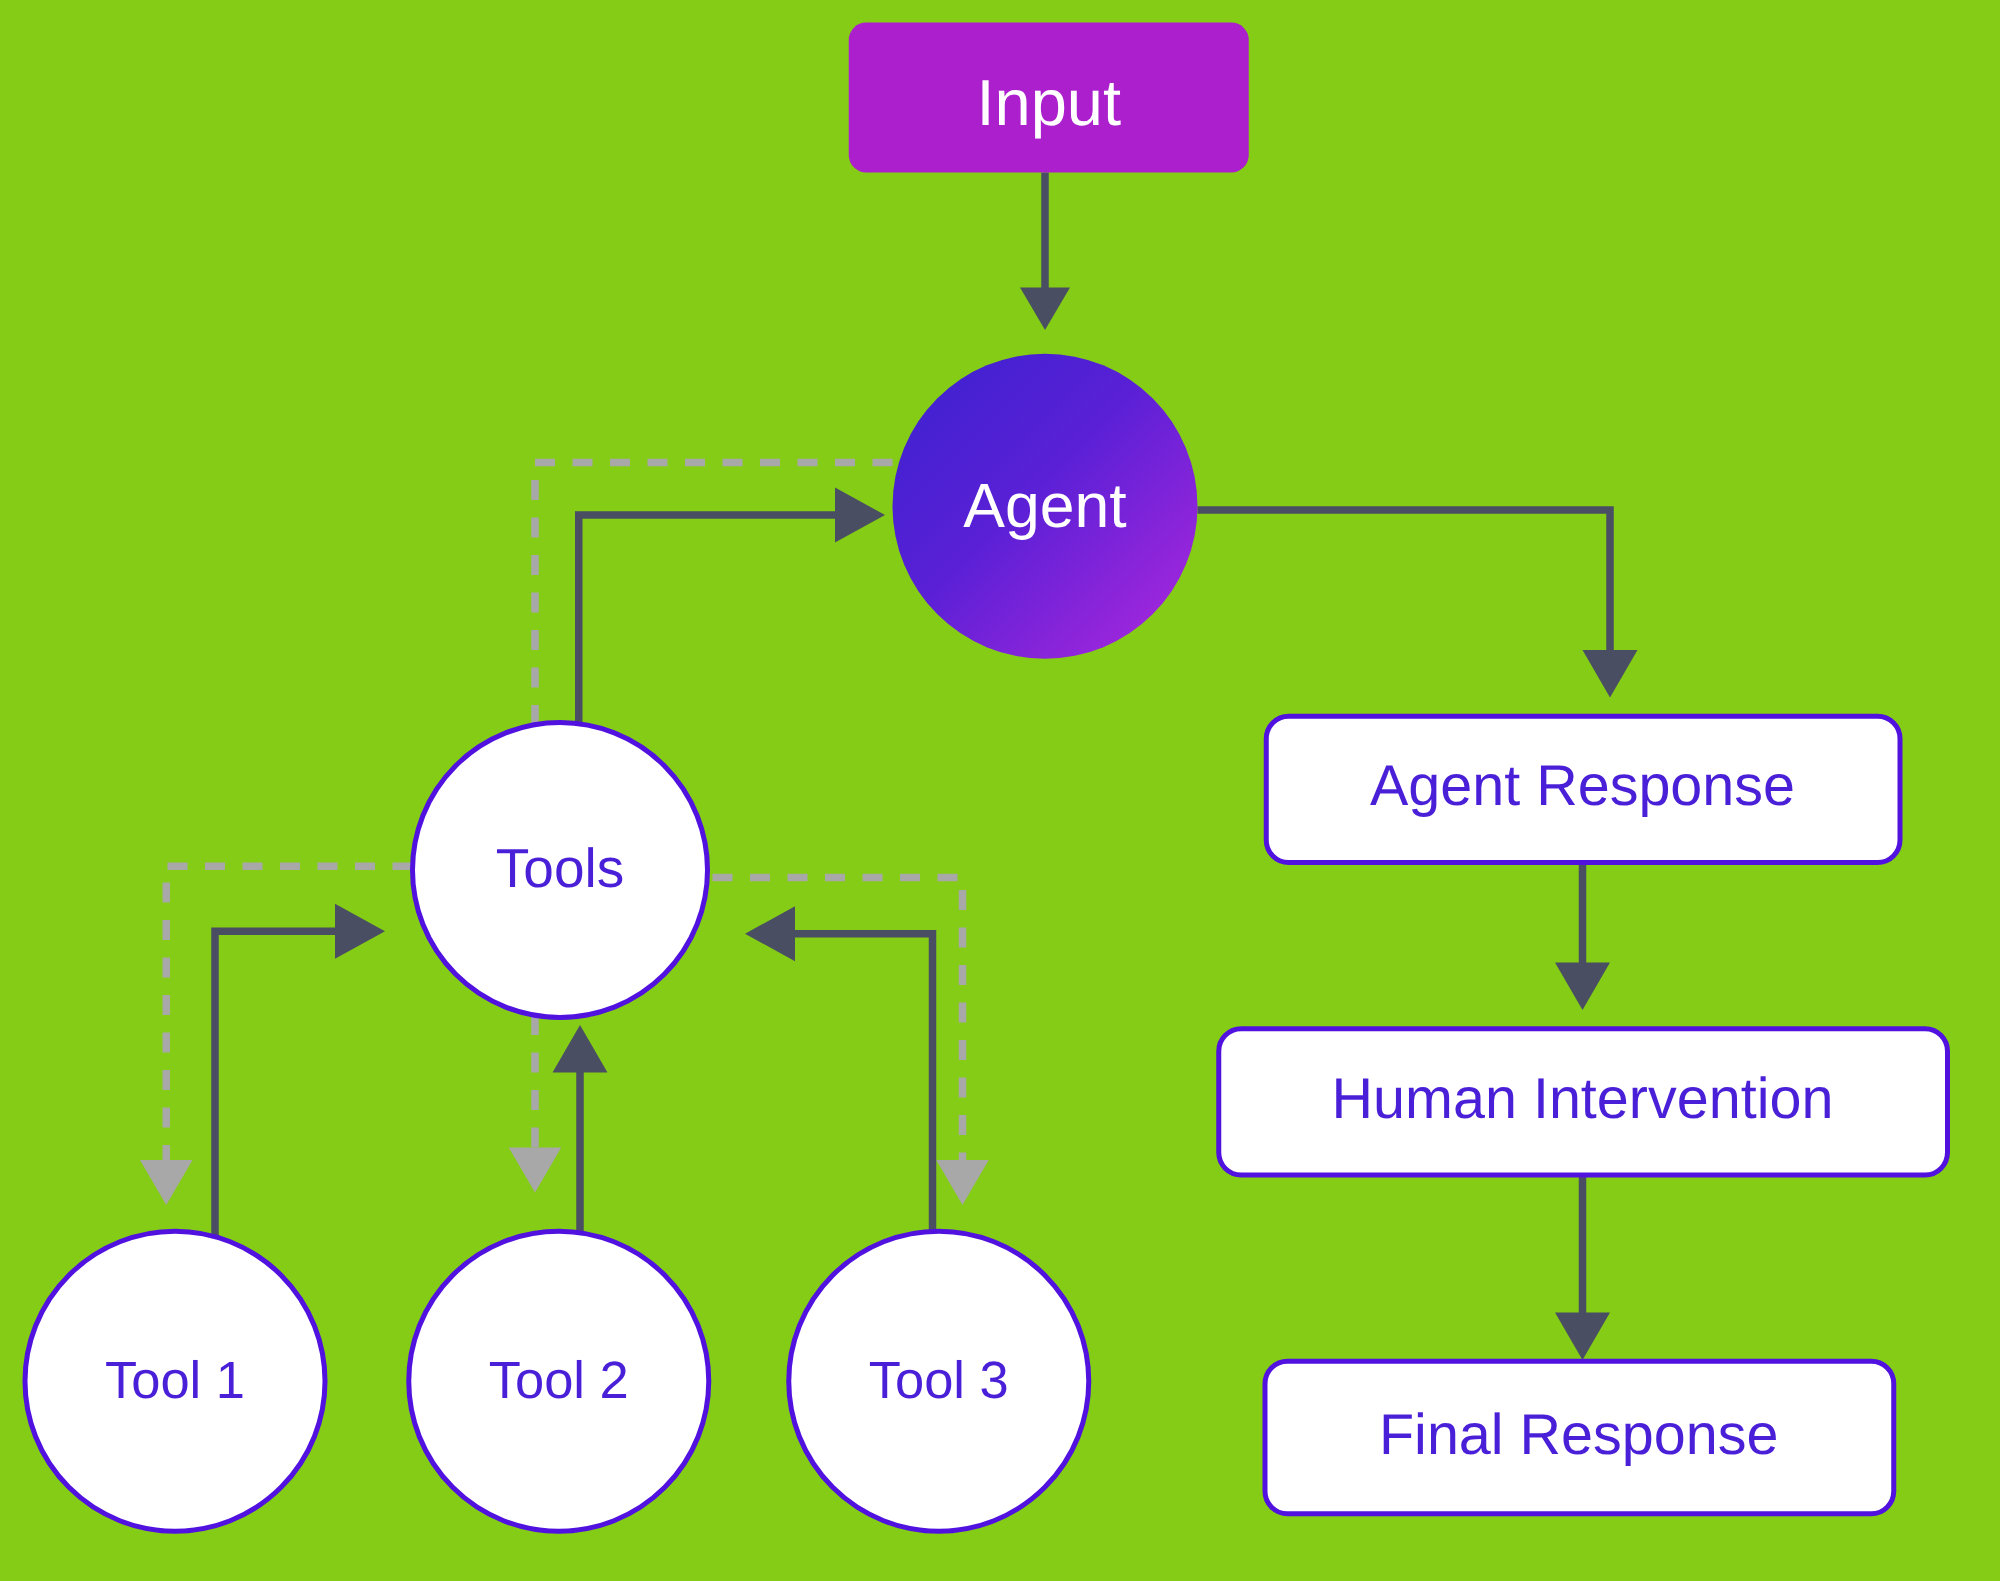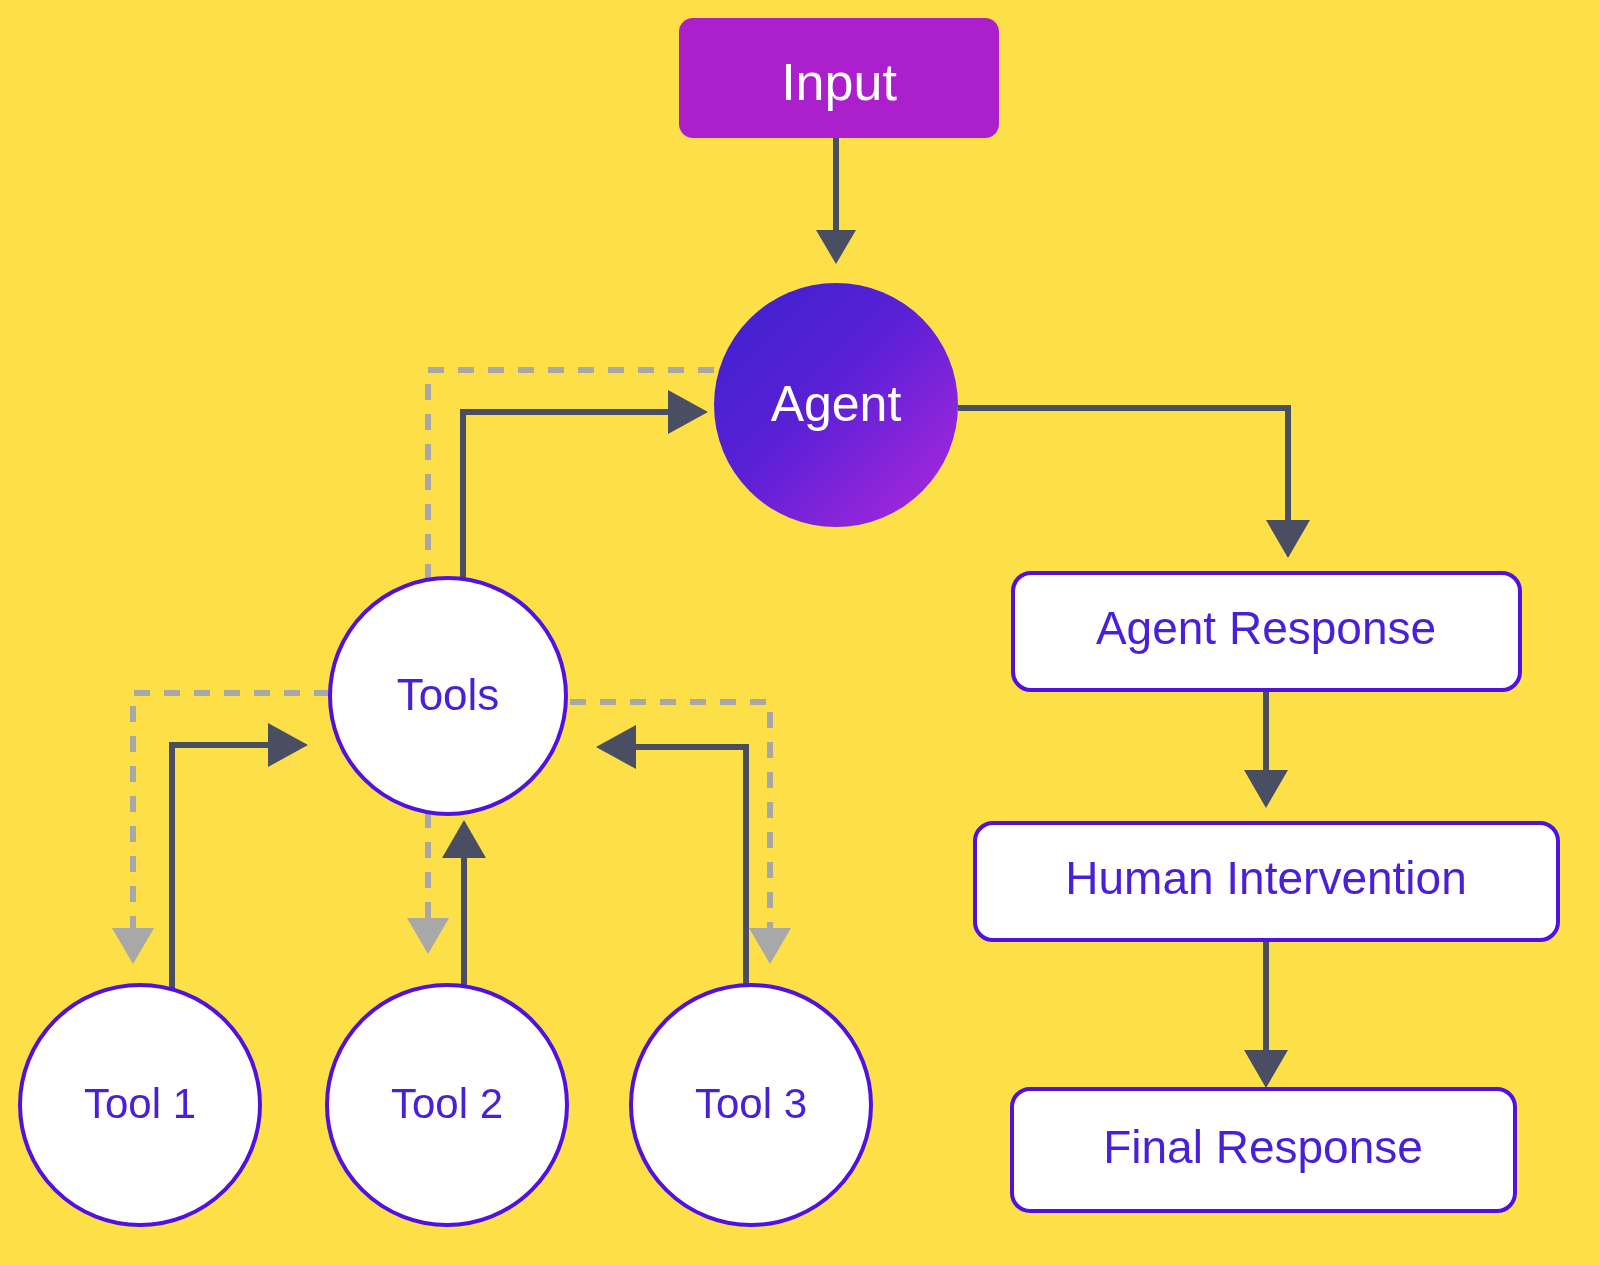--- a/index.html
+++ b/index.html
@@ -10,21 +10,21 @@
   body {
     width: 1600px;
     height: 1265px;
     overflow: hidden;
     font-family: "Liberation Sans", sans-serif;
   }
   #canvas-root {
     position: relative;
     width: 1600px;
     height: 1265px;
-    background: #fde047;
+    background: #84cc16;
   }
   svg#diagram {
     display: block;
     width: 1600px;
     height: 1265px;
   }
   .node-label-white {
     fill: #ffffff;
     font-family: "Liberation Sans", sans-serif;
     font-weight: 400;

